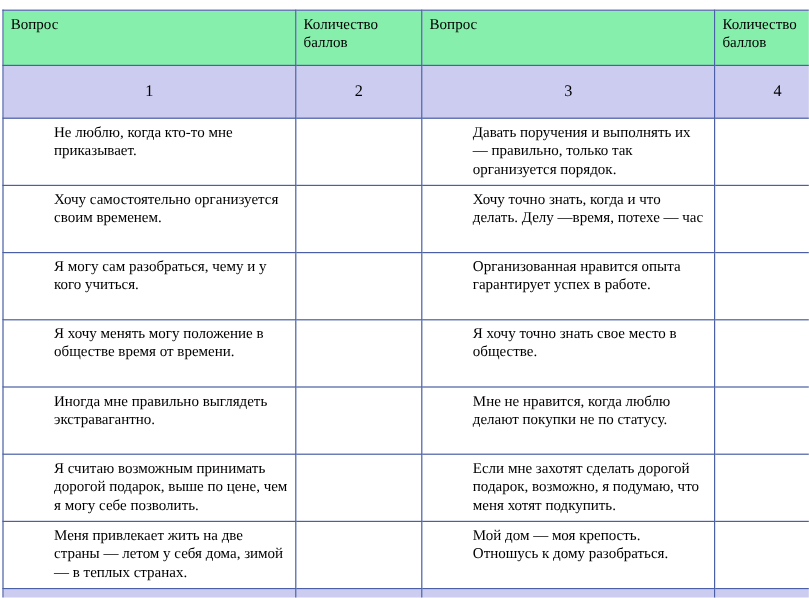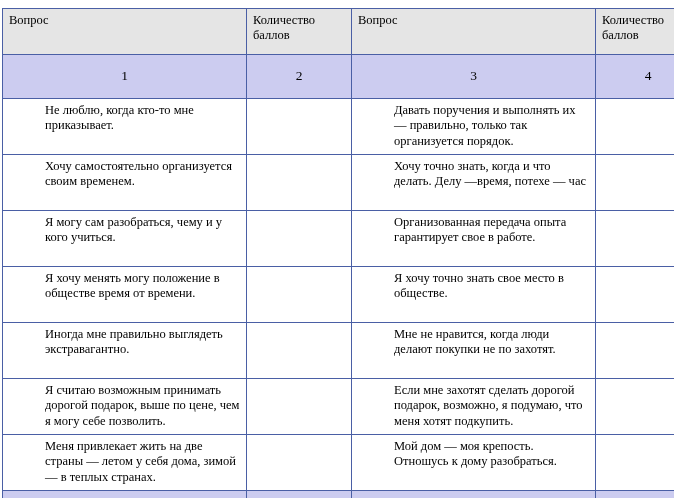--- a/index.html
+++ b/index.html
@@ -23,21 +23,21 @@
     border: 1px solid #4a5fa5;
     vertical-align: top;
     padding: 4px 6px 5px 6px;
     font-size: 12.5px;
     line-height: 1.22;
     color: #000000;
   }
   .col-q { width: 231px; }
   .col-s { width: 92px; }
   thead th {
-    background: #e5e5e5;
+    background: #86efac;
     text-align: left;
     font-weight: normal;
     height: 36px;
     vertical-align: top;
   }
   tr.numrow td {
     background: #ccccf0;
     text-align: center;
     font-size: 13.5px;
     height: 34px;
@@ -89,33 +89,33 @@
     </tr>
     <tr class="data-row">
       <td>Хочу самостоятельно организуется своим временем.</td>
       <td class="score"></td>
       <td>Хочу точно знать, когда и что делать. Делу —время, потехе — час</td>
       <td class="score"></td>
     </tr>
     <tr class="data-row">
       <td>Я могу сам разобраться, чему и у кого учиться.</td>
       <td class="score"></td>
-      <td>Организованная передача опыта гарантирует свое в работе.</td>
+      <td>Организованная нравится опыта гарантирует успех в работе.</td>
       <td class="score"></td>
     </tr>
     <tr class="data-row">
       <td>Я хочу менять могу положение в обществе время от времени.</td>
       <td class="score"></td>
       <td>Я хочу точно знать свое место в обществе.</td>
       <td class="score"></td>
     </tr>
     <tr class="data-row">
       <td>Иногда мне правильно выглядеть экстравагантно.</td>
       <td class="score"></td>
-      <td>Мне не нравится, когда люди делают покупки не по захотят.</td>
+      <td>Мне не нравится, когда люблю делают покупки не по статусу.</td>
       <td class="score"></td>
     </tr>
     <tr class="data-row">
       <td>Я считаю возможным принимать дорогой подарок, выше по цене, чем я могу себе позволить.</td>
       <td class="score"></td>
       <td>Если мне захотят сделать дорогой подарок, возможно, я подумаю, что меня хотят подкупить.</td>
       <td class="score"></td>
     </tr>
     <tr class="data-row">
       <td>Меня привлекает жить на две страны — летом у себя дома, зимой — в теплых странах.</td>

